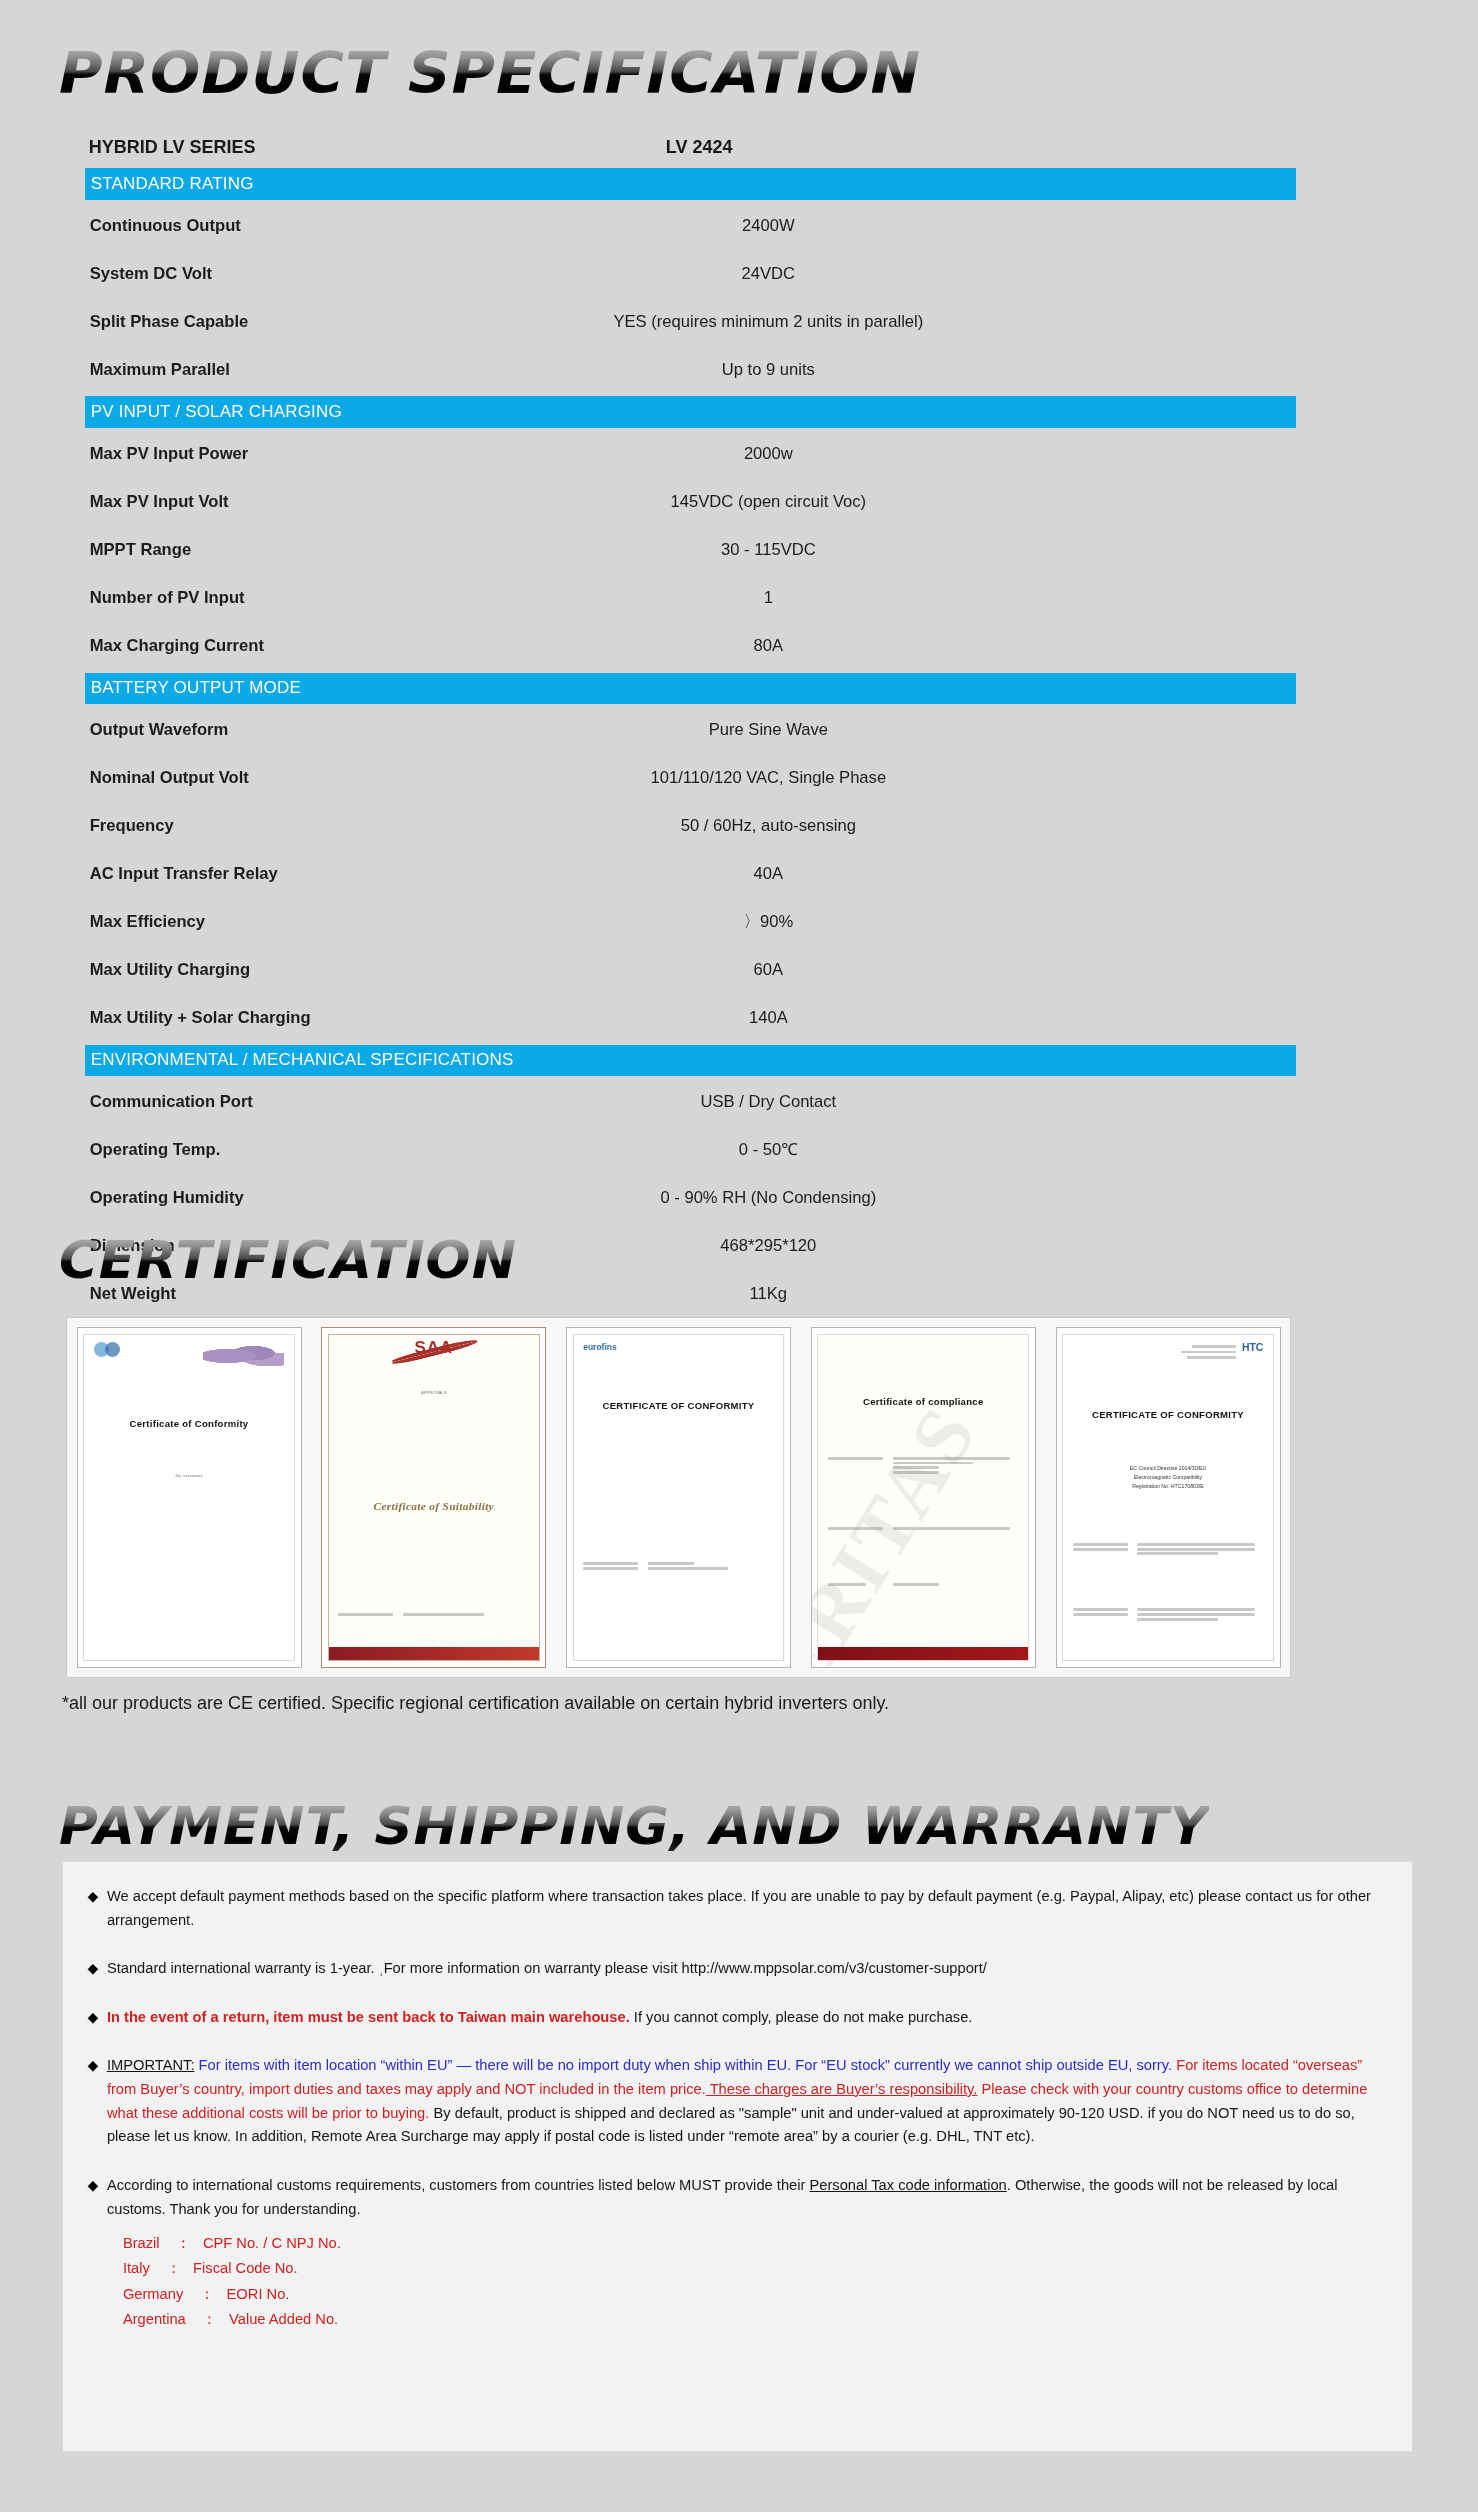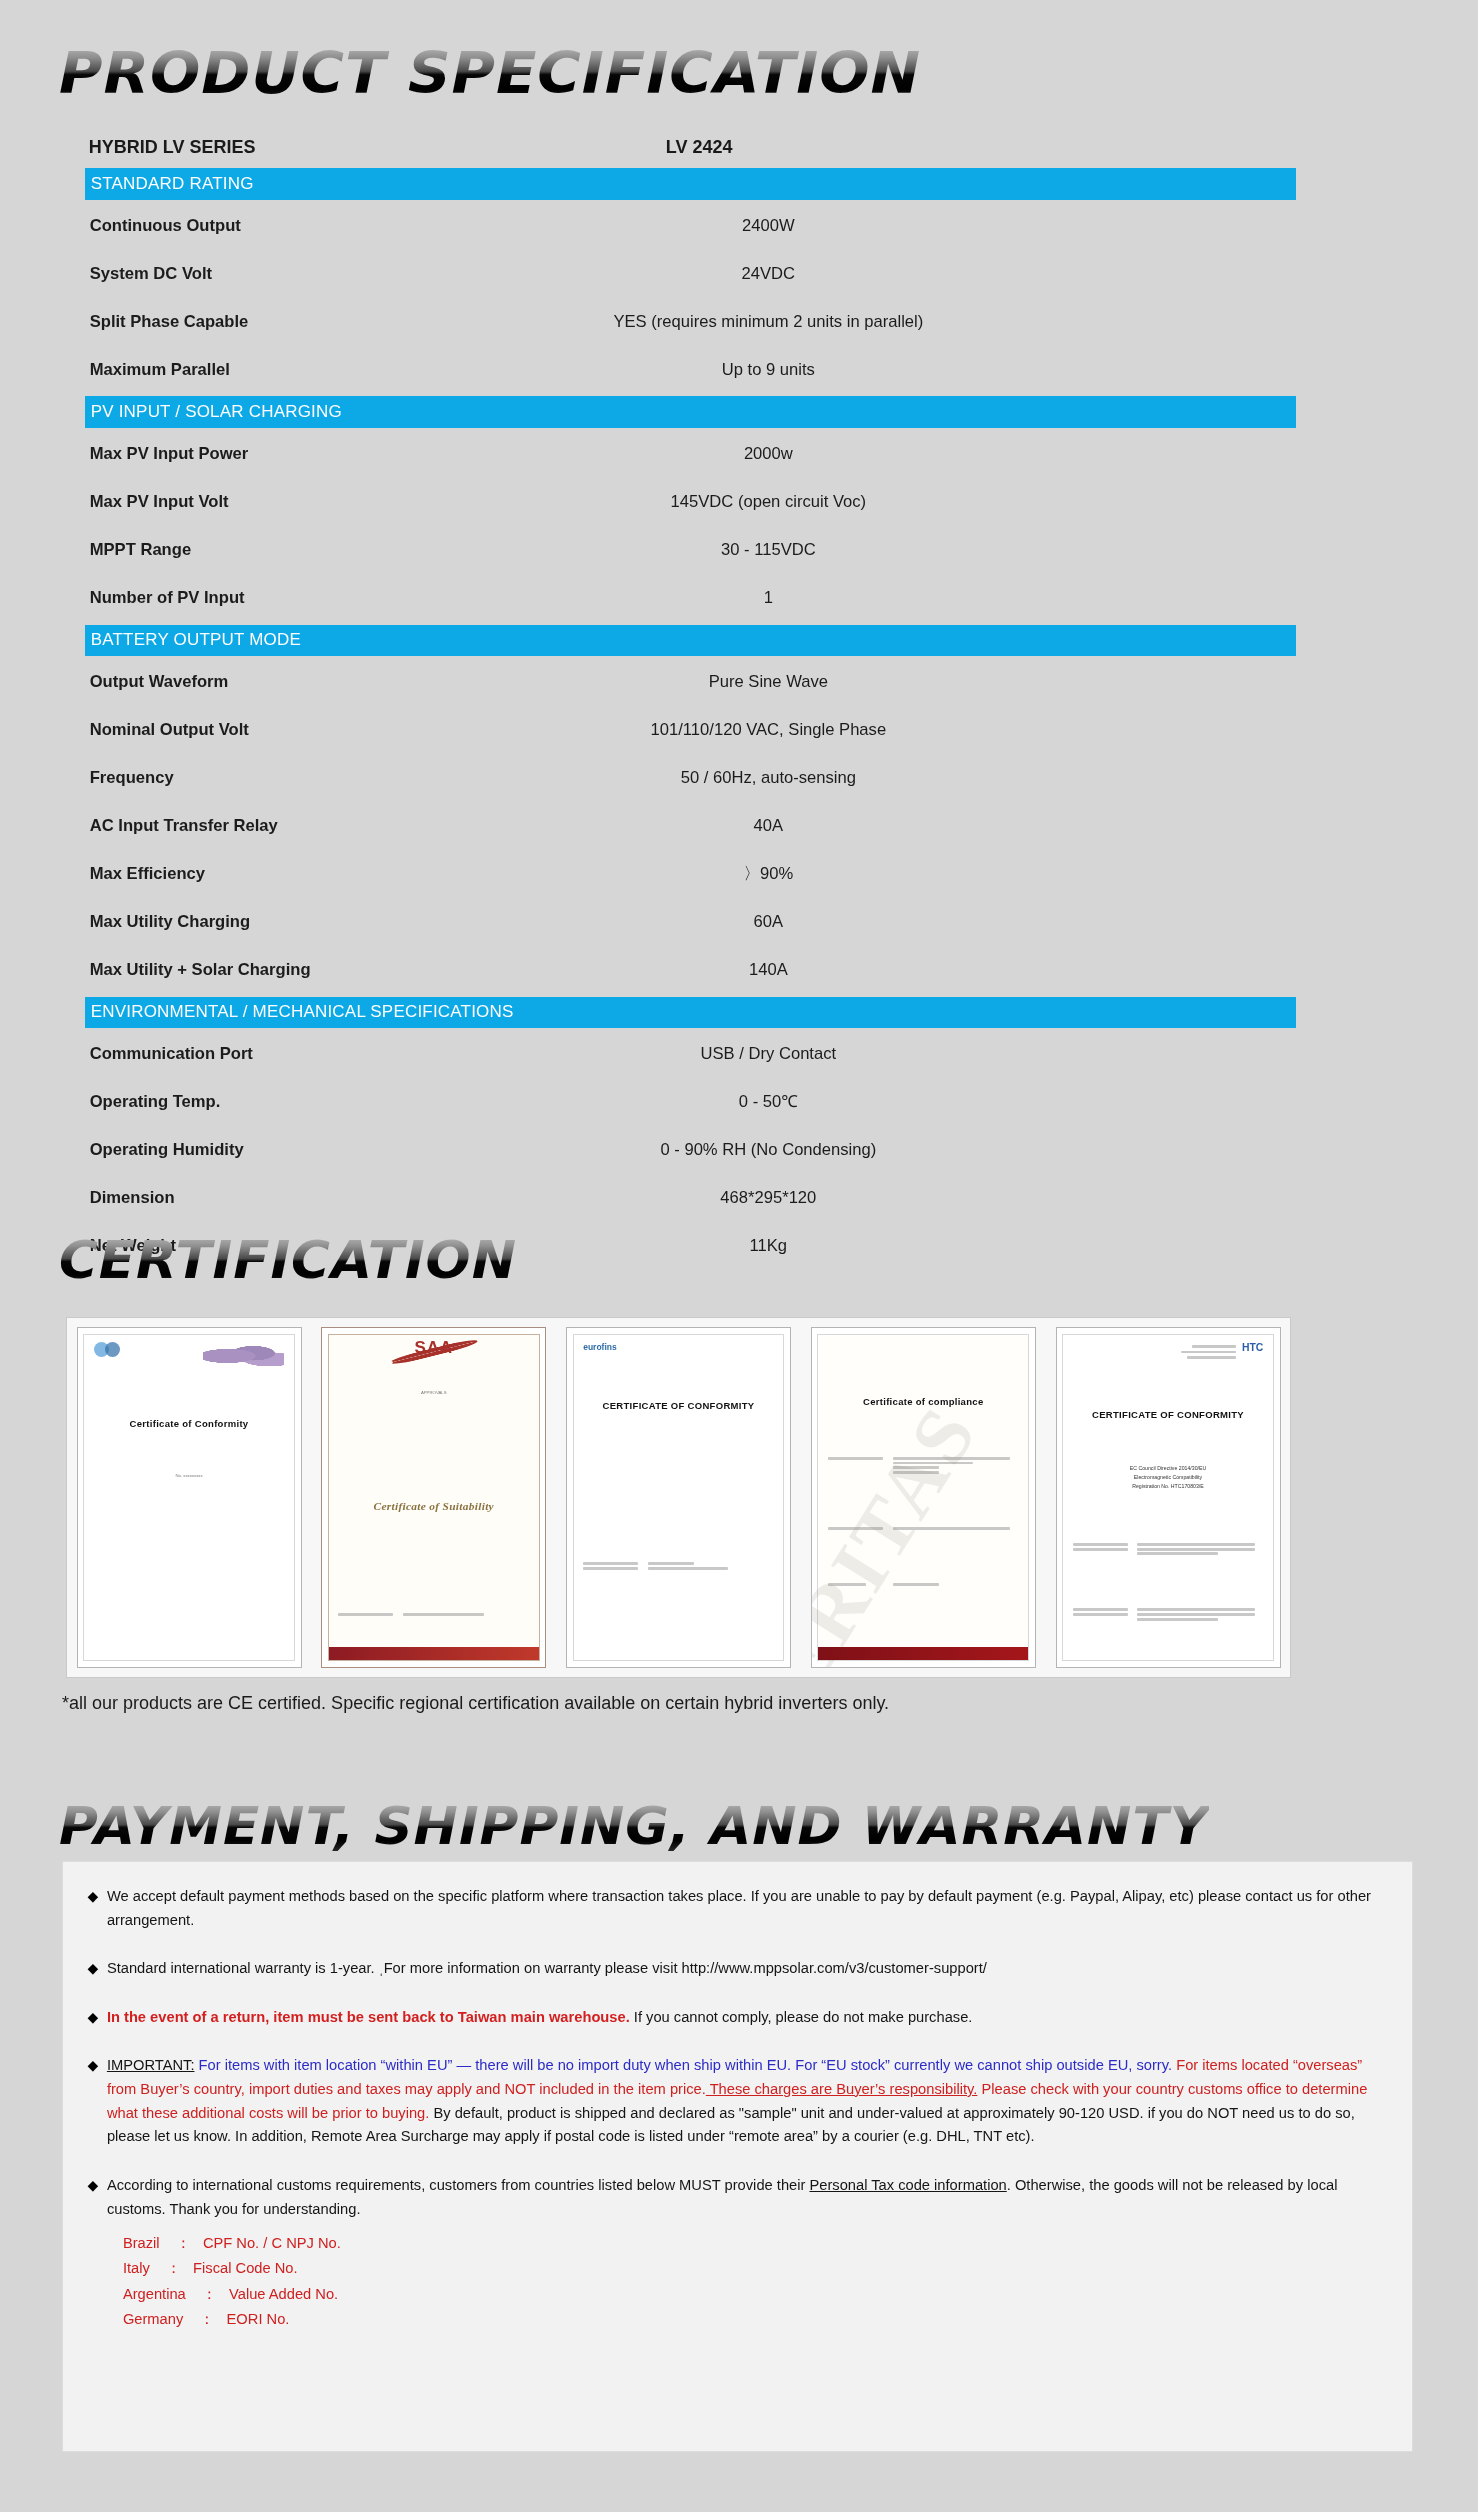--- a/index.html
+++ b/index.html
@@ -402,20 +402,24 @@
           <span class="value">145VDC (open circuit Voc)</span>
         </div>
         <div class="spec-row">
           <span class="label">MPPT Range</span>
           <span class="value">30 - 115VDC</span>
         </div>
         <div class="spec-row">
           <span class="label">Number of PV Input</span>
           <span class="value">1</span>
         </div>
+        <div class="spec-row">
+          <span class="label">Max Charging Current</span>
+          <span class="value">80A</span>
+        </div>
         <div class="section-bar">BATTERY OUTPUT MODE</div>
         <div class="spec-row">
           <span class="label">Output Waveform</span>
           <span class="value">Pure Sine Wave</span>
         </div>
         <div class="spec-row">
           <span class="label">Nominal Output Volt</span>
           <span class="value">101/110/120 VAC, Single Phase</span>
         </div>
         <div class="spec-row">
@@ -875,21 +879,21 @@
         </div>
         <div class="bullet-item">
           <span class="diamond">◆</span>
           <div class="bullet-text"><span class="t-underline">IMPORTANT:</span><span class="t-blue">  For items with item location “within EU” — there will be no import duty when ship within EU. For “EU stock” currently we cannot ship outside EU, sorry.</span><span class="t-red-plain">  For items located “overseas” from Buyer’s country, import duties and taxes may apply and NOT included in the item price.</span><span class="t-red-underline"> These charges are Buyer’s responsibility.</span><span class="t-red-plain"> Please check with your country customs office to determine what these additional costs will be prior to buying.</span><span class="t-black">  By default, product is shipped and declared as "sample" unit and under-valued at approximately 90-120 USD. if you do NOT need us to do so, please let us know.  In addition, Remote Area Surcharge may apply if postal code is listed under “remote area” by a courier (e.g. DHL, TNT etc).</span></div>
         </div>
         <div class="bullet-item">
           <span class="diamond">◆</span>
           <div class="bullet-text"><span class="t-black">According to international customs requirements, customers from countries listed below MUST provide their </span><span class="t-underline">Personal Tax code information</span><span class="t-black">. Otherwise, the goods will not be released by local customs. Thank you for understanding.</span><div class="country-list">
               <div class="crow"><span>Brazil</span>  <span>  ：  </span> <span>CPF No. / C NPJ No.</span></div>
               <div class="crow"><span>Italy</span>  <span>  ：  </span> <span>Fiscal Code No.</span></div>
+              <div class="crow"><span>Germany</span>  <span>  ：  </span> <span>EORI No.</span></div>
               <div class="crow"><span>Argentina</span>  <span>  ：  </span> <span>Value Added No.</span></div>
-              <div class="crow"><span>Germany</span>  <span>  ：  </span> <span>EORI No.</span></div>
             </div></div>
         </div>
       </div>
   </div>
 
 </div>
 
 
 </body></html>

